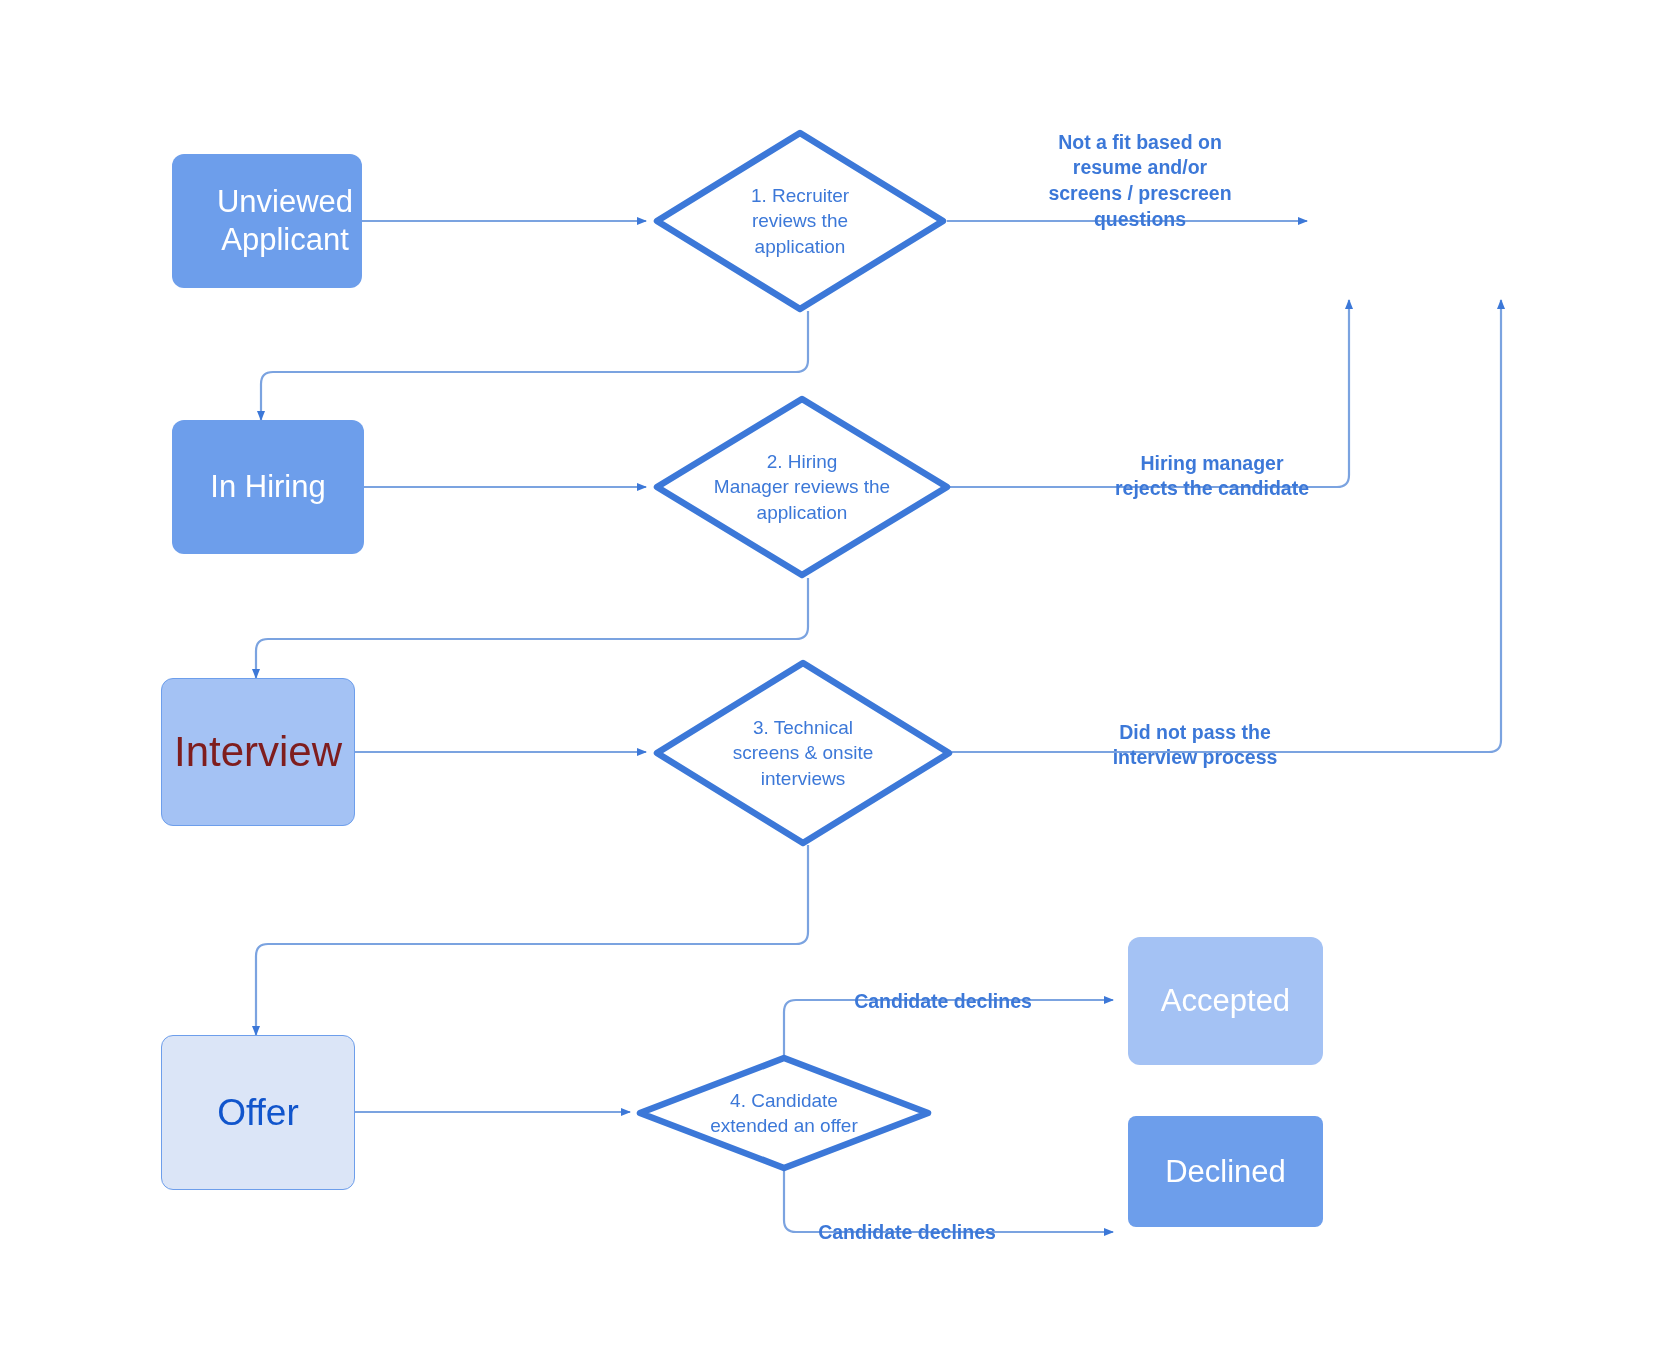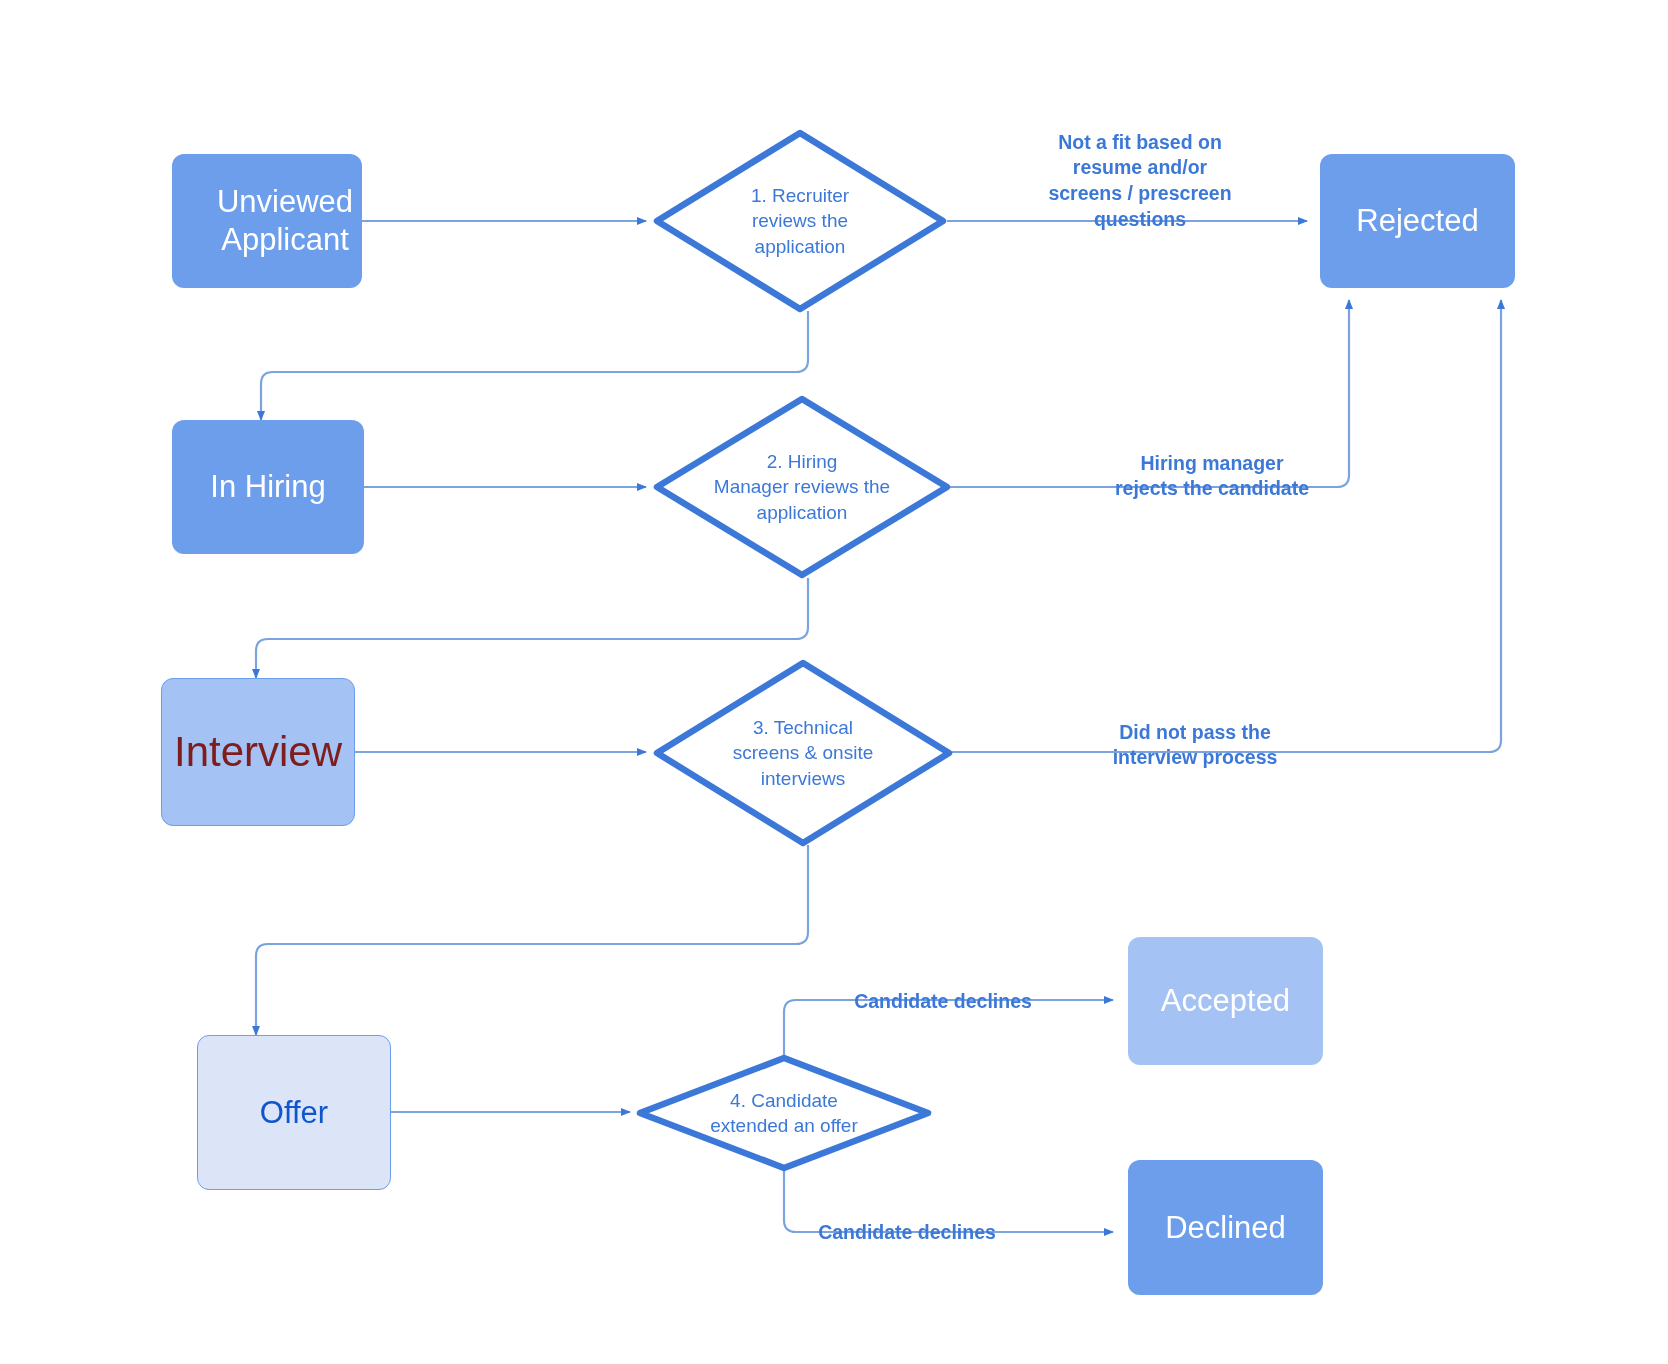--- a/index.html
+++ b/index.html
@@ -48,22 +48,21 @@
   .node-mid-text {
     background: #a4c2f4;
     color: #7f1d1d;
     border: 1.5px solid #6d9eeb;
     font-size: 42px;
   }
   .node-light {
     background: #dbe5f7;
     color: #1155cc;
     border: 1.5px solid #6d9eeb;
-    font-size: 31px;
-    margin-left: 36px;
+    font-size: 37px;
   }
   .diamond-wrap {
     position: absolute;
   }
   .diamond-wrap svg {
     position: absolute;
     left: 0;
     top: 0;
     overflow: visible;
   }
@@ -146,29 +145,26 @@
   </div>
 
   <div class="node node-mid-text" style="left:161px; top:678px; width:194px; height:148px;">
     <span>Interview</span>
   </div>
 
   <div class="node node-light" style="left:161px; top:1035px; width:194px; height:155px;">
     <span>Offer</span>
   </div>
 
-  <div class="node node-dark" style="left:1320px; top:154px; width:195px; height:134px;">
-    <span>Rejected</span>
-  </div>
 
   <div class="node node-mid" style="left:1128px; top:937px; width:195px; height:128px;">
     <span>Accepted</span>
   </div>
 
-  <div class="node node-dark" style="left:1128px; top:1160px; width:195px; height:135px;">
+  <div class="node node-dark" style="left:1128px; top:1116px; width:195px; height:111px;border-radius:8px;">
     <span>Declined</span>
   </div>
 
   <div class="diamond-wrap" style="left:652px; top:128px; width:296px; height:186px;">
     <svg width="296" height="186">
       <polygon points="148,5 291,93 148,181 5,93" fill="#ffffff" stroke="#3c78d8" stroke-width="6.5" stroke-linejoin="round"></polygon>
     </svg>
     <div class="diamond-label">1. Recruiter
 reviews the
 application</div>

